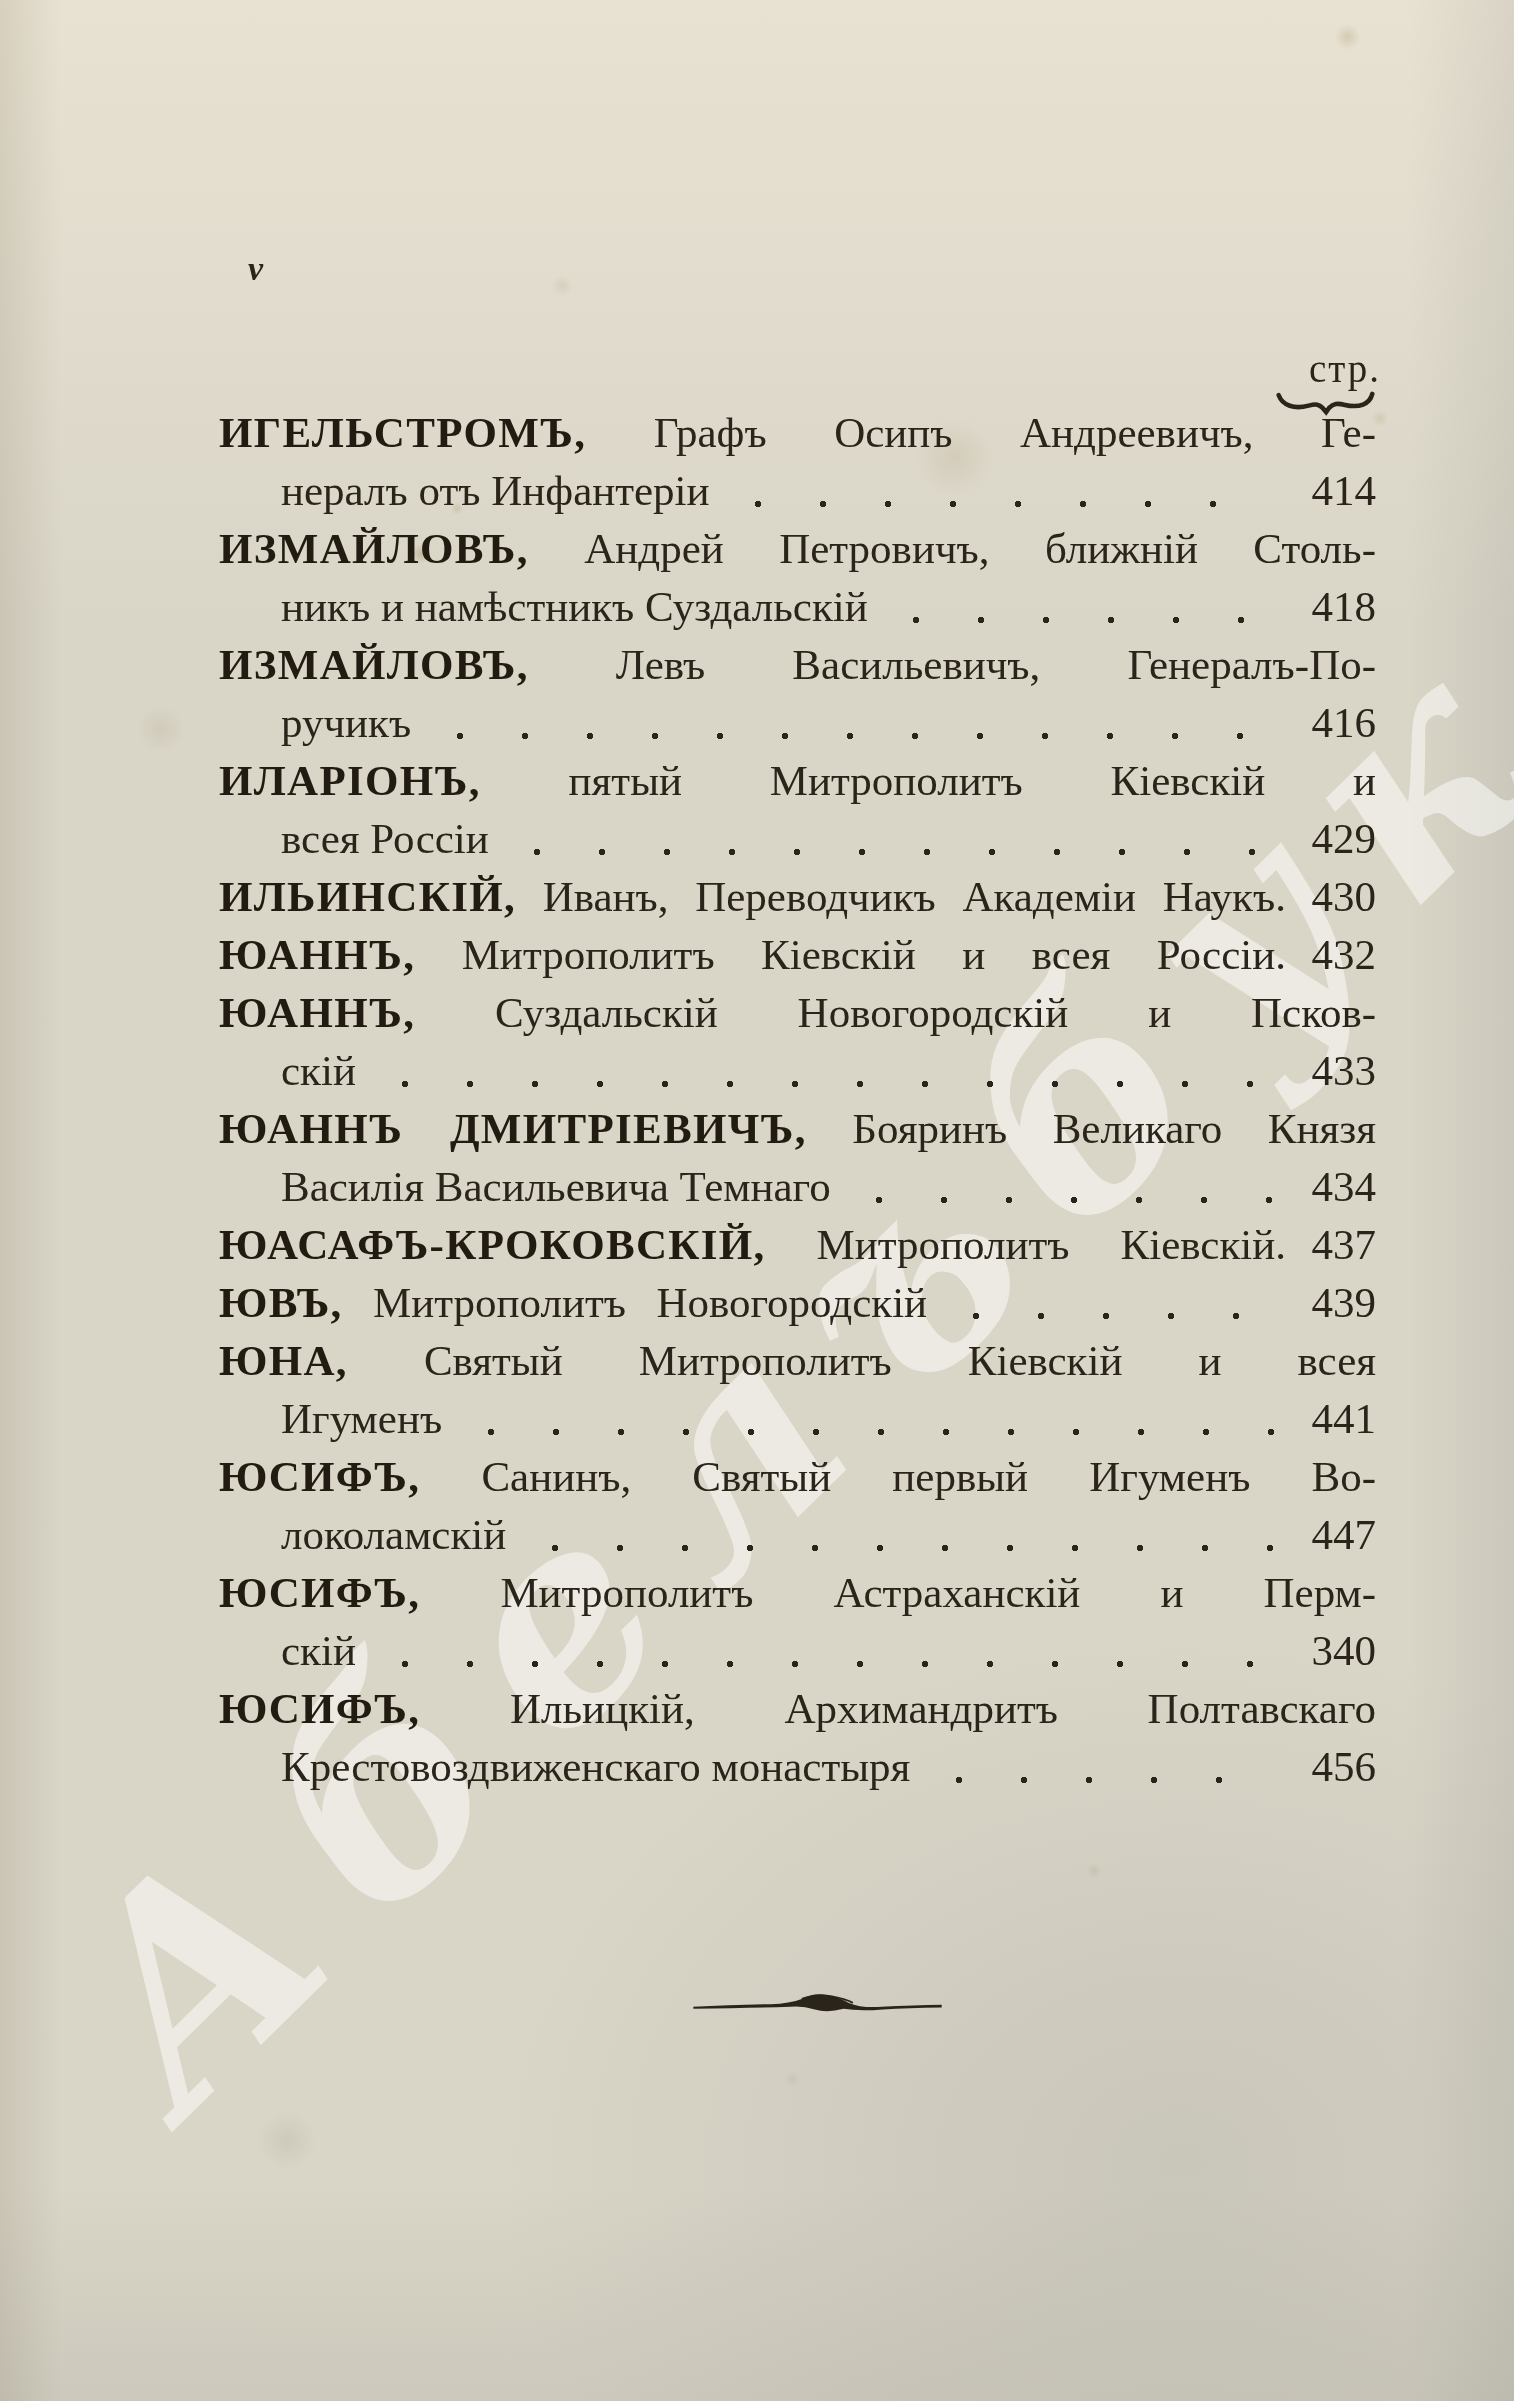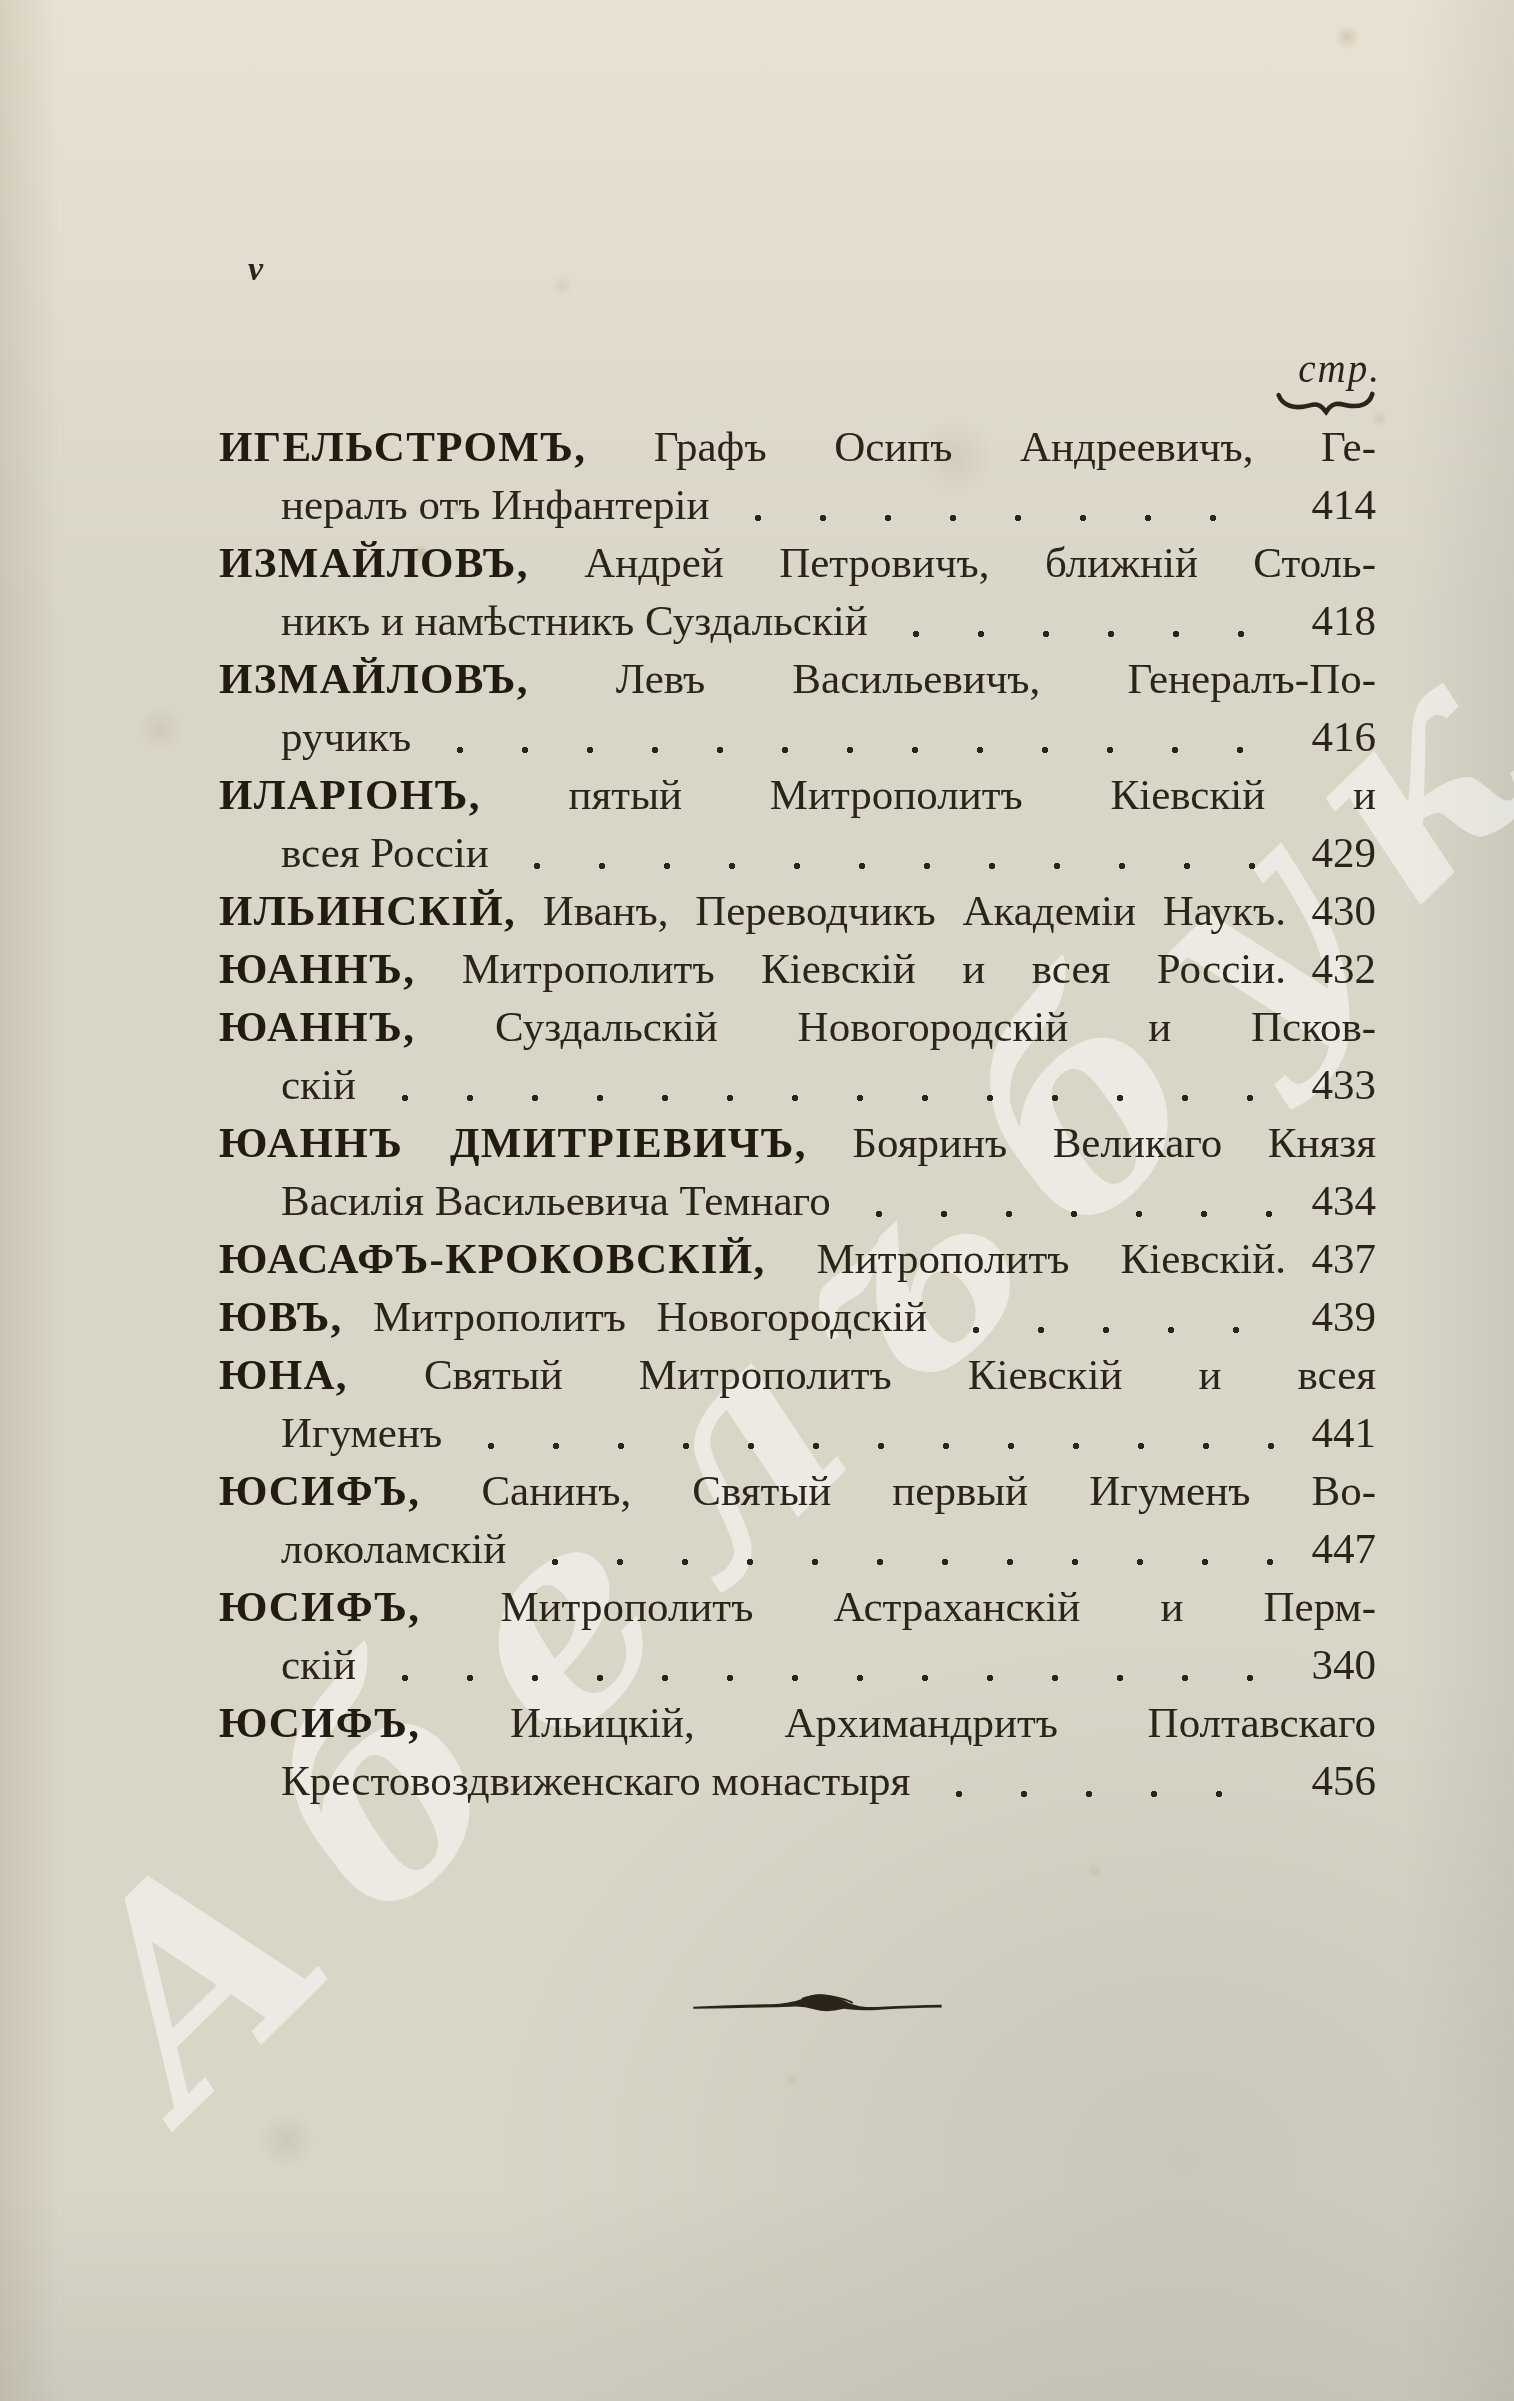--- a/index.html
+++ b/index.html
@@ -33,27 +33,27 @@
     background-repeat:no-repeat;
     background-size: 22px 19.6px, 14.4px 13px, 29px 26px, 19.6px 17px, 105px 78px, 59px 46px, 26px 22px, 18.3px 15.7px, 17px 14.4px, 78px 59px;
     background-position: 410px 544px, 450px 502px, 1333px 23.5px, 1370px 410px, 902px 418px, 131px 706px, 549px 275px, 1085px 1863px, 784px 2072px, 248px 2111px;
   }
   .signature{
     position:absolute;left:248px;top:252px;
     font-size:34px;font-style:italic;font-weight:bold;line-height:1;
   }
   .colhead{
     position:absolute;top:349px;right:133px;
-    font-size:39px;font-style:italic;letter-spacing:2px;line-height:1;
+    font-size:39px;letter-spacing:2px;line-height:1;
   }
   .colhead-flourish{
     position:absolute;top:390px;right:139px;width:99px;height:26px;
   }
   .rows{
-    position:absolute;left:219px;top:418px;width:1157px;
+    position:absolute;left:219px;top:404px;width:1157px;
     font-size:43px;
   }
   .row{
     display:flex;align-items:baseline;
     line-height:58px;min-height:58px;
     white-space:nowrap;
   }
   .row .body{display:block;}
   .row .head{font-weight:bold;letter-spacing:1.3px;color:#221b11;text-align:center;}
   .row.indent{padding-left:62px;}

